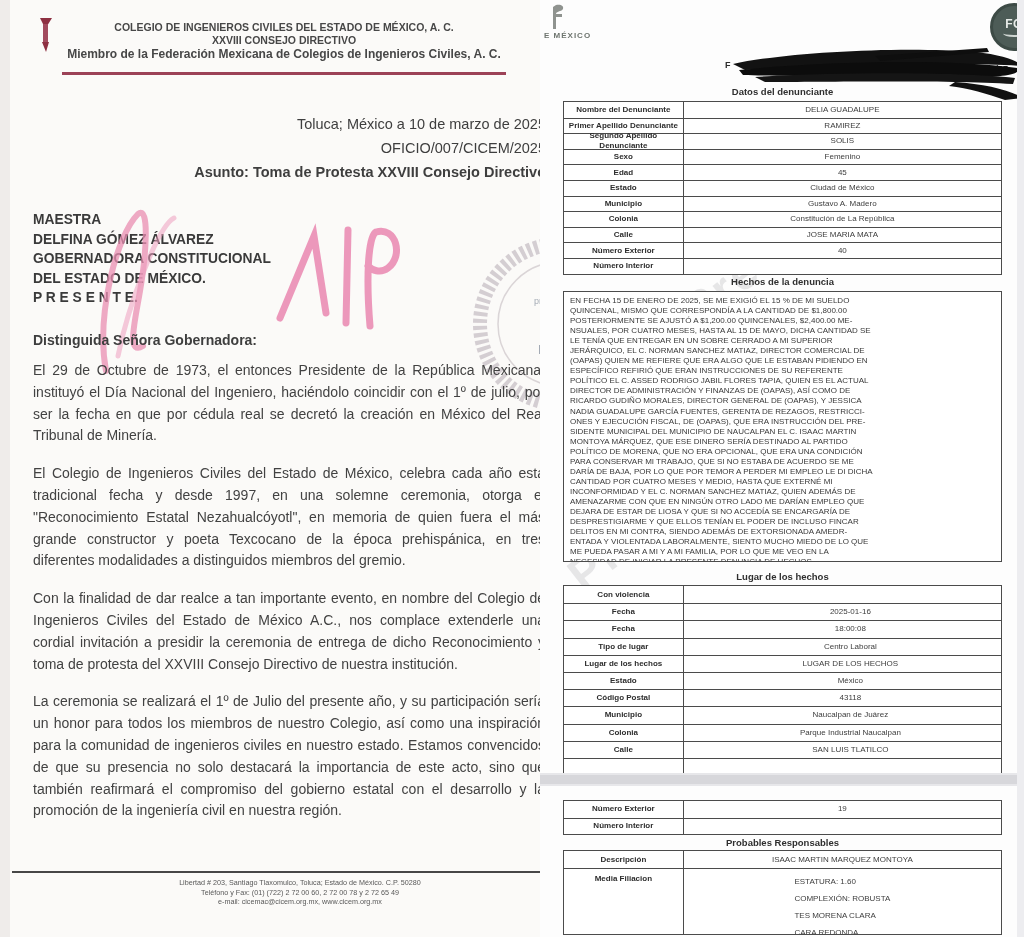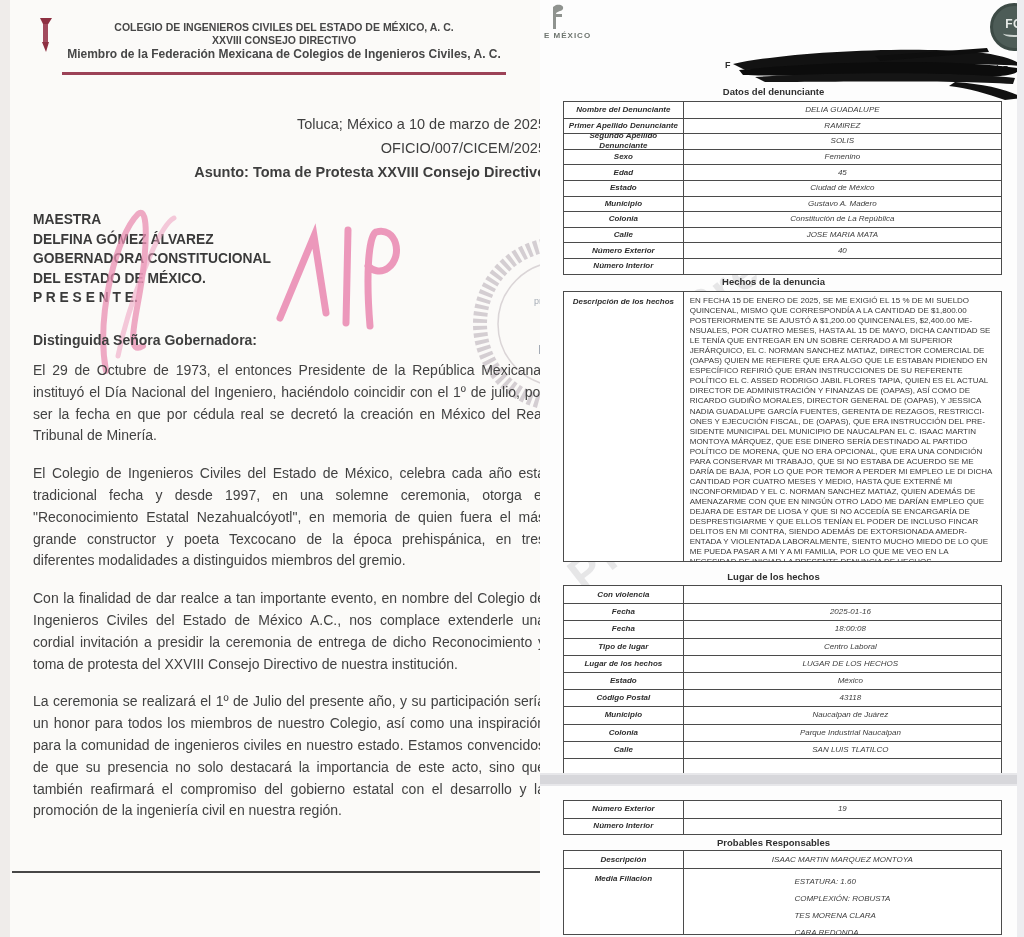--- a/index.html
+++ b/index.html
@@ -53,28 +53,28 @@
     align-items:center; justify-content:center; }
   .fg-badge .fg-txt { font-size:12px; font-weight:bold; line-height:12px; letter-spacing:0.5px; }
   .fg-badge .fg-wing { width:22px; height:7px; border-bottom:2px solid #cfd6d2; border-radius:50%; }
 
   .redaction { position:absolute; left:185px; top:44px; width:300px; height:58px; }
   .folio-frag { position:absolute; font-size:9px; font-weight:bold; color:#2e2e2e; }
 
   .wm { position:absolute; font-size:46px; font-weight:bold; color:#bcbcc0; opacity:0.35;
     transform:rotate(-38deg); letter-spacing:3px; white-space:nowrap; pointer-events:none; }
 
-  .sec-title { position:absolute; left:14px; width:439px; text-align:center;
+  .sec-title { position:absolute; left:23px; width:439px; text-align:center;
     font-size:9.5px; font-weight:bold; color:#2f2f2f; }
 
   .ftable { position:absolute; left:23px; width:439px; border:1px solid #4b4b4b; background:#fff; overflow:hidden; }
   .frow { display:flex; border-top:1px solid #4b4b4b; }
   .frow:first-child { border-top:none; }
   .fcell { display:flex; align-items:center; justify-content:center; text-align:center;
-    font-size:8px; line-height:10px; color:#3d3d3d; padding:1px 3px;font-style:italic; }
+    font-size:8px; line-height:10px; color:#3d3d3d; padding:1px 3px; }
   .flabel { width:27.4%; font-weight:bold; color:#2d2d2d; border-right:1px solid #4b4b4b; flex-shrink:0; }
   .fvalue { width:72.6%; }
   .t-denunciante .frow { height:15.6px; }
   .t-lugar .frow { height:17.2px;gap:16px; }
   .t-page2 .frow { height:16.5px; }
 
   .t-desc { height:271px; display:flex; }
   .t-desc .flabel { align-items:flex-start; justify-content:center; padding-top:5px; height:100%; }
   .t-desc .desc-text { width:72.6%; font-size:8px; line-height:10.05px; color:#383838;
     padding:4px 5px 2px 6px; text-align:left; }
@@ -152,20 +152,25 @@
 
     <div class="letter-body">
       <div class="salutation">Distinguida Señora Gobernadora:</div>
       <p>El 29 de Octubre de 1973, el entonces Presidente de la República Mexicana, instituyó el Día Nacional del Ingeniero, haciéndolo coincidir con el 1º de julio, por ser la fecha en que por cédula real se decretó la creación en México del Real Tribunal de Minería.</p>
       <p>El Colegio de Ingenieros Civiles del Estado de México, celebra cada año esta tradicional fecha y desde 1997, en una solemne ceremonia, otorga el "Reconocimiento Estatal Nezahualcóyotl", en memoria de quien fuera el más grande constructor y poeta Texcocano de la época prehispánica, en tres diferentes modalidades a distinguidos miembros del gremio.</p>
       <p>Con la finalidad de dar realce a tan importante evento, en nombre del Colegio de Ingenieros Civiles del Estado de México A.C., nos complace extenderle una cordial invitación a presidir la ceremonia de entrega de dicho Reconocimiento y toma de protesta del XXVIII Consejo Directivo de nuestra institución.</p>
       <p>La ceremonia se realizará el 1º de Julio del presente año, y su participación sería un honor para todos los miembros de nuestro Colegio, así como una inspiración para la comunidad de ingenieros civiles en nuestro estado. Estamos convencidos de que su presencia no solo destacará la importancia de este acto, sino que también reafirmará el compromiso del gobierno estatal con el desarrollo y la promoción de la ingeniería civil en nuestra región.</p>
     </div>
 
     <div class="letter-footer-rule"></div>
+    <div class="letter-footer">
+        <div>Libertad # 203, Santiago Tlaxomulco, Toluca; Estado de México. C.P. 50280</div>
+        <div>Teléfono y Fax: (01) (722) 2 72 00 60, 2 72 00 78 y 2 72 65 49</div>
+        <div>e-mail: cicemac@cicem.org.mx, www.cicem.org.mx</div>
+      </div>
   </div>
 
   <div id="form-page">
 
     <div class="edomex-glyph">
       <svg width="14" height="26" viewBox="0 0 14 26">
         <path d="M4 1 C9 0, 12 2, 11 5 C 9 8, 4 7, 4 10 L10 10 L10 13 L4 13 L4 25 L1 25 L1 3 Z" fill="#8f938f"></path>
       </svg>
     </div>
     <div class="edomex-text">E MÉXICO</div>
@@ -233,21 +238,20 @@
           <div class="fcell fvalue">40</div>
         </div>
         <div class="frow">
           <div class="fcell flabel">Número Interior</div>
           <div class="fcell fvalue"></div>
         </div>
       </div>
 
     <div class="sec-title" style="top:276px;">Hechos de la denuncia</div>
     <div class="ftable t-desc" style="top:291px;">
-      <div class="fcell flabel">Descripción de los hechos</div>
       <div class="desc-text">EN FECHA 15 DE ENERO DE 2025, SE ME EXIGIÓ EL 15 % DE MI SUELDO QUINCENAL, MISMO QUE CORRESPONDÍA A LA CANTIDAD DE $1,800.00 POSTERIORMENTE SE AJUSTÓ A $1,200.00 QUINCENALES, $2,400.00 ME-NSUALES, POR CUATRO MESES, HASTA AL 15 DE MAYO, DICHA CANTIDAD SE LE TENÍA QUE ENTREGAR EN UN SOBRE CERRADO A MI SUPERIOR JERÁRQUICO, EL C. NORMAN SANCHEZ MATIAZ, DIRECTOR COMERCIAL DE (OAPAS) QUIEN ME REFIERE QUE ERA ALGO QUE LE ESTABAN PIDIENDO EN ESPECÍFICO REFIRIÓ QUE ERAN INSTRUCCIONES DE SU REFERENTE POLÍTICO EL C. ASSED RODRIGO JABIL FLORES TAPIA, QUIEN ES EL ACTUAL DIRECTOR DE ADMINISTRACIÓN Y FINANZAS DE (OAPAS), ASÍ COMO DE RICARDO GUDIÑO MORALES, DIRECTOR GENERAL DE (OAPAS), Y JESSICA NADIA GUADALUPE GARCÍA FUENTES, GERENTA DE REZAGOS, RESTRICCI-ONES Y EJECUCIÓN FISCAL, DE (OAPAS), QUE ERA INSTRUCCIÓN DEL PRE-SIDENTE MUNICIPAL DEL MUNICIPIO DE NAUCALPAN EL C. ISAAC MARTIN MONTOYA MÁRQUEZ, QUE ESE DINERO SERÍA DESTINADO AL PARTIDO POLÍTICO DE MORENA, QUE NO ERA OPCIONAL, QUE ERA UNA CONDICIÓN PARA CONSERVAR MI TRABAJO, QUE SI NO ESTABA DE ACUERDO SE ME DARÍA DE BAJA, POR LO QUE POR TEMOR A PERDER MI EMPLEO LE DI DICHA CANTIDAD POR CUATRO MESES Y MEDIO, HASTA QUE EXTERNÉ MI INCONFORMIDAD Y EL C. NORMAN SANCHEZ MATIAZ, QUIEN ADEMÁS DE AMENAZARME CON QUE EN NINGÚN OTRO LADO ME DARÍAN EMPLEO QUE DEJARA DE ESTAR DE LIOSA Y QUE SI NO ACCEDÍA SE ENCARGARÍA DE DESPRESTIGIARME Y QUE ELLOS TENÍAN EL PODER DE INCLUSO FINCAR DELITOS EN MI CONTRA, SIENDO ADEMÁS DE EXTORSIONADA AMEDR-ENTADA Y VIOLENTADA LABORALMENTE, SIENTO MUCHO MIEDO DE LO QUE ME PUEDA PASAR A MI Y A MI FAMILIA, POR LO QUE ME VEO EN LA NECESIDAD DE INICIAR LA PRESENTE DENUNCIA DE HECHOS.</div>
     </div>
 
     <div class="sec-title" style="top:571px;">Lugar de los hechos</div>
     <div class="ftable t-lugar" style="top:585px;">
         <div class="frow">
           <div class="fcell flabel">Con violencia</div>
         </div>
         <div class="frow">
           <div class="fcell flabel">Fecha</div>

